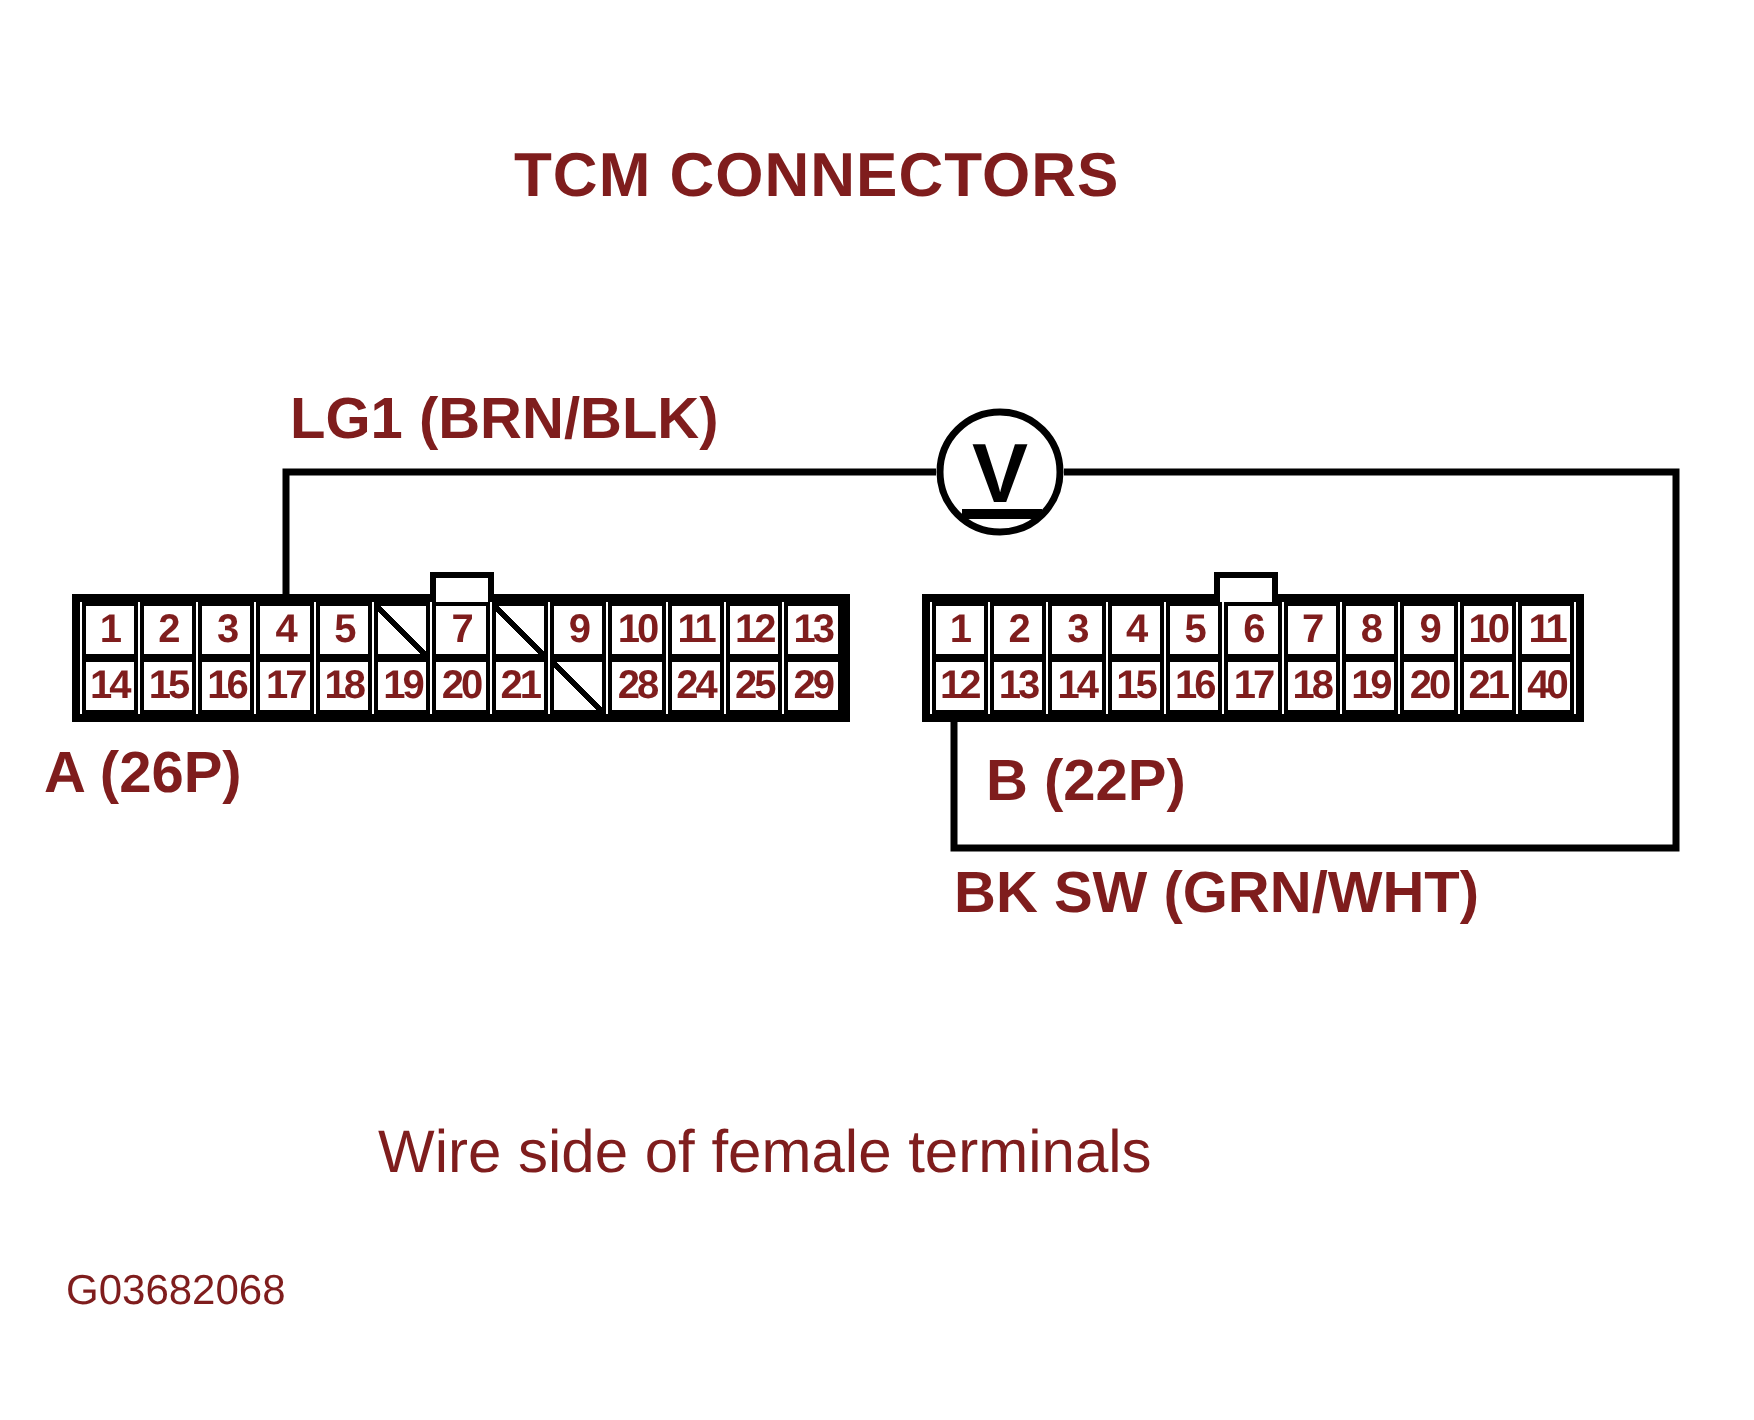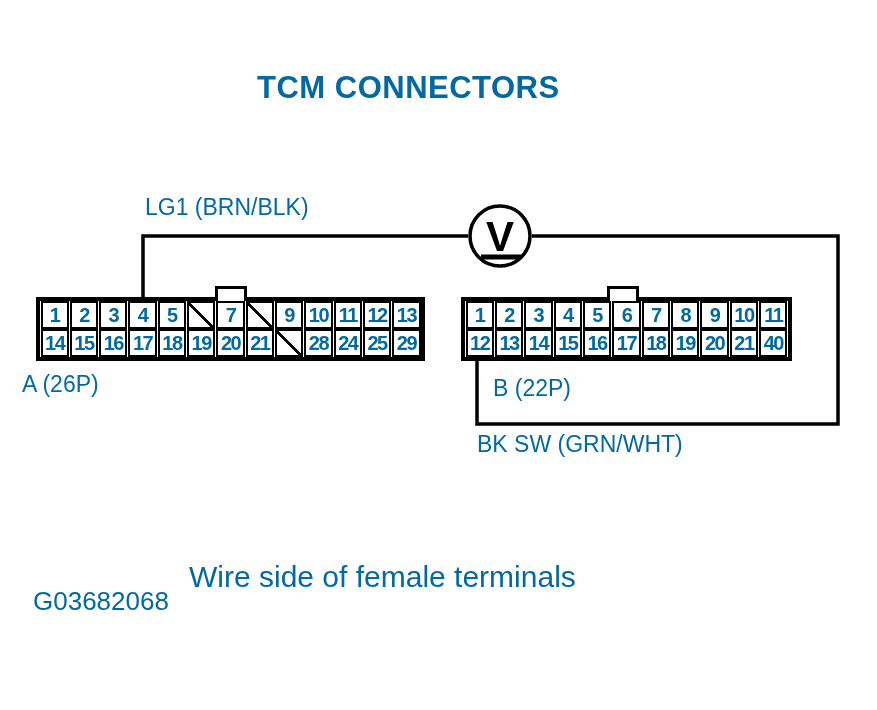--- a/index.html
+++ b/index.html
@@ -6,49 +6,49 @@
     margin: 0;
     padding: 0;
     background: #ffffff;
   }
   .page {
     position: relative;
     width: 877px;
     height: 710px;
     background: #ffffff;
     font-family: "Liberation Sans", sans-serif;
-    color: #0369a1;
+    color: #7f1d1d;
     overflow: hidden;
   }
   .abs { position: absolute; }
   .title {
     left: 257px; top: 70px;
     font-size: 31px;
     font-weight: bold;
     letter-spacing: 0.5px;
     white-space: nowrap;
   }
   .wire-label {
-    font-size: 23px;
-    font-weight: normal;
+    font-size: 29px;
+    font-weight: bold;
     white-space: nowrap;
   }
   .lbl-lg1  { left: 145px; top: 194px; }
   .lbl-a    { left: 22px;  top: 371px; }
   .lbl-b    { left: 493px; top: 375px; }
   .lbl-bksw { left: 477px; top: 431px; }
   .caption {
     left: 189px; top: 560px;
     font-size: 30px;
     font-weight: normal;
     white-space: nowrap;
   }
   .figure-id {
-    left: 33px; top: 586px;
-    font-size: 26px;
+    left: 33px; top: 634px;
+    font-size: 21px;
     font-weight: normal;
     white-space: nowrap;
   }
   svg.wires {
     position: absolute;
     left: 0; top: 0;
   }
   svg .w {
     stroke: #000;
     stroke-width: 3.5;

